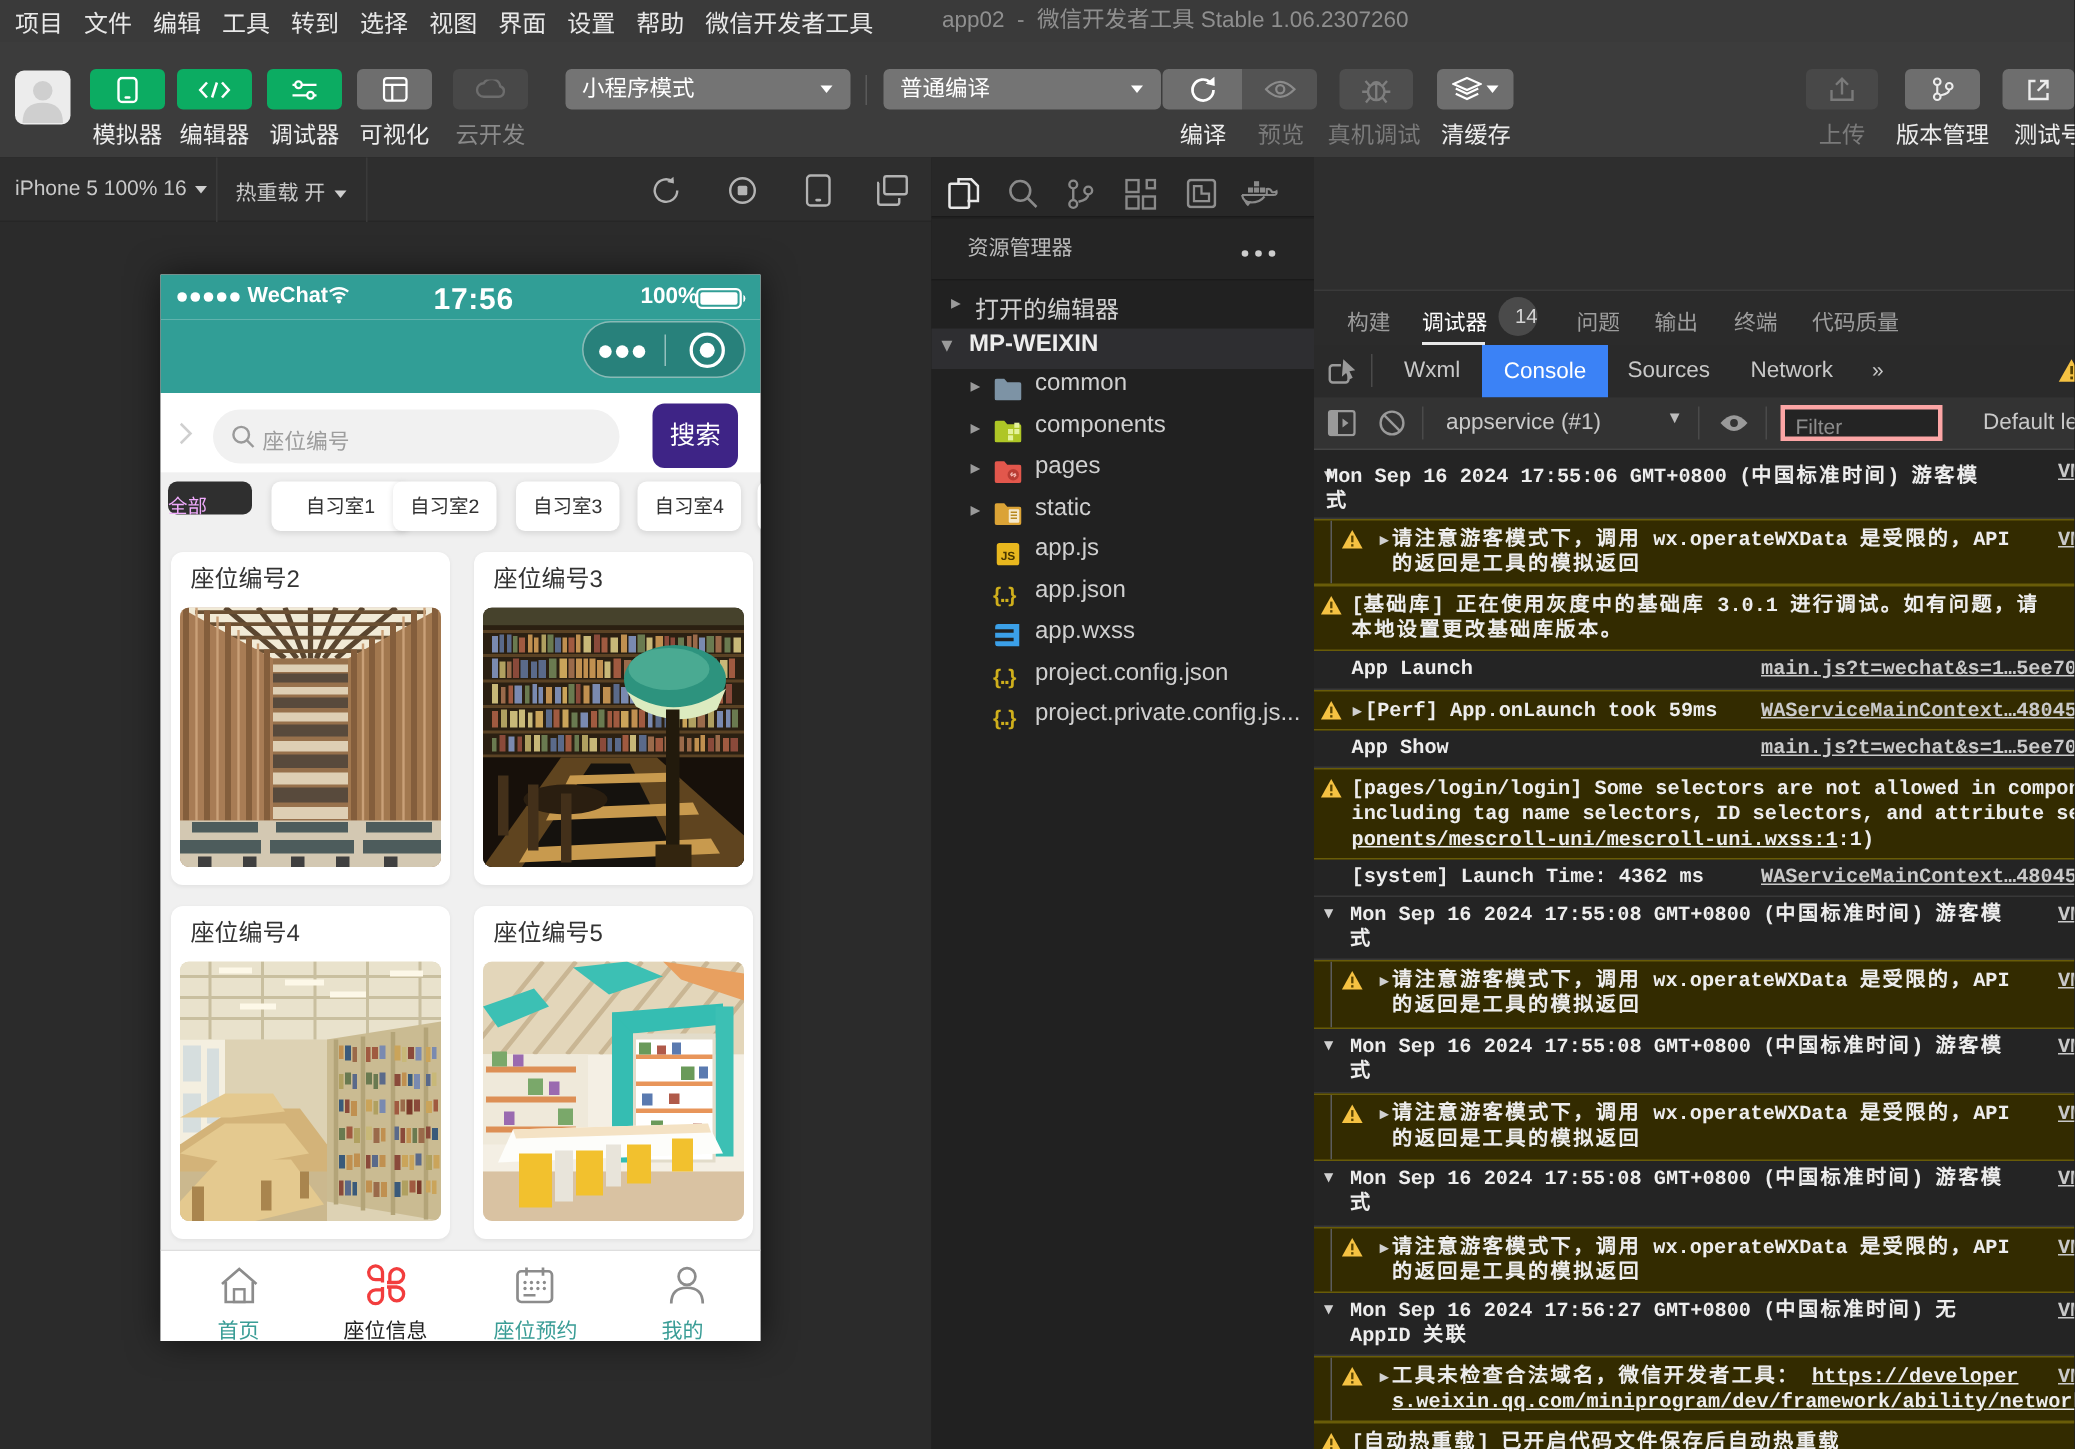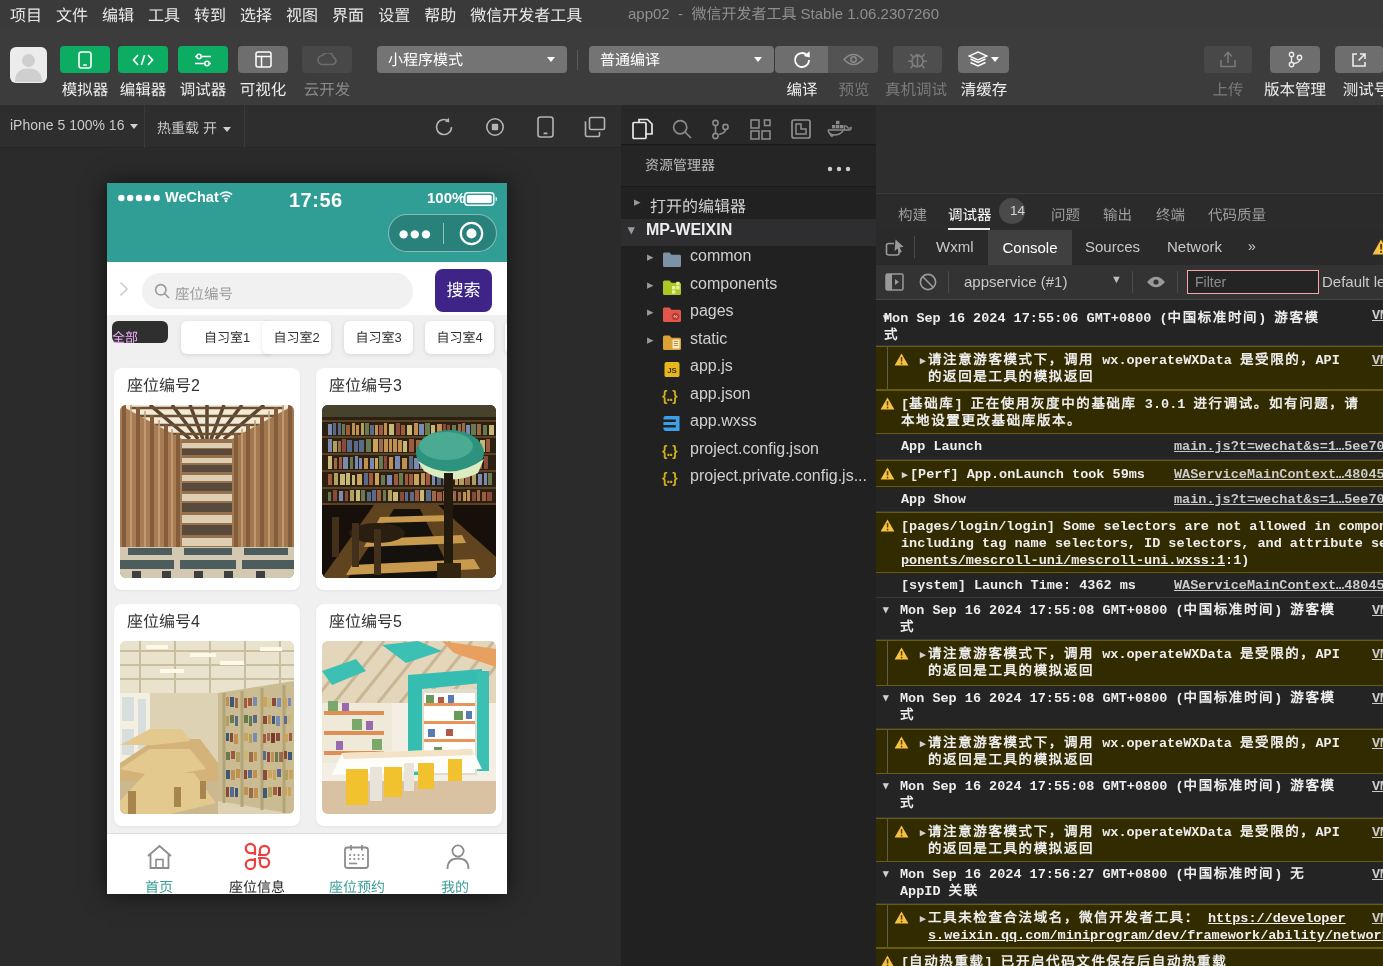--- a/index.html
+++ b/index.html
@@ -852,21 +852,21 @@
    <div class="abs" style="left:72px;top:34px;width:42px;height:2px;background:#e8e8e8"></div>
  </div>
 
  <div class="abs" style="left:0;top:125px;width:507px;height:35px;background:#2a2a2a;color:#c8c8c8;font-size:15px">
    <svg class="abs" style="left:9px;top:8px" width="20" height="20" viewBox="0 0 20 20">
           <path d="M9 5.5 H3.5 a2 2 0 0 0 -2 2 V15 a2 2 0 0 0 2 2 H12 a2 2 0 0 0 2-2 V12" fill="none" stroke="#9a9a9a" stroke-width="1.6"></path>
           <path d="M10.5 1.5 L18.5 8.8 L14.6 9.5 L16.8 13.8 L14.6 15 L12.4 10.6 L9.6 13.2 Z" fill="#9a9a9a"></path>
         </svg>
    <div class="abs" style="left:38px;top:6px;width:1px;height:22px;background:#4a4a4a"></div>
    <span class="abs" style="left:60px;top:8px">Wxml</span>
-   <div class="abs" style="left:112px;top:0;width:84px;height:35px;background:#404040;color:#fff;text-align:center;line-height:35px">Console</div>
+   <div class="abs" style="left:112px;top:0;width:84px;height:35px;background:#3b82f6;color:#fff;text-align:center;line-height:35px">Console</div>
    <span class="abs" style="left:209px;top:8px">Sources</span>
    <span class="abs" style="left:291px;top:8px">Network</span>
    <span class="abs" style="left:372px;top:8px;font-size:14px">»</span>
    <svg class="abs" style="left:496px;top:9px" width="18" height="16" viewBox="0 0 18 16">
           <path d="M9 0.5 L17.5 15.5 H0.5 Z" fill="#f5c242"></path>
           <rect x="8.2" y="5" width="1.8" height="5.5" fill="#5a4500"></rect>
           <rect x="8.2" y="12" width="1.8" height="1.9" fill="#5a4500"></rect>
         </svg>
  </div>
 
@@ -882,21 +882,21 @@
         </svg>
    <div class="abs" style="left:72px;top:6px;width:1px;height:22px;background:#4a4a4a"></div>
    <span class="abs" style="left:88px;top:8px">appservice (#1)</span>
    <span class="abs" style="left:235px;top:8px;color:#bdbdbd;font-size:11px">▼</span>
    <div class="abs" style="left:256px;top:6px;width:1px;height:22px;background:#4a4a4a"></div>
    <svg class="abs" style="left:270px;top:10px" width="20" height="14" viewBox="0 0 20 14">
           <path d="M1 7 Q10 -3.5 19 7 Q10 17.5 1 7 Z" fill="#9a9a9a"></path>
           <circle cx="10" cy="7" r="2.6" fill="#333"></circle>
         </svg>
    <div class="abs" style="left:301px;top:6px;width:1px;height:22px;background:#4a4a4a"></div>
-   <div class="abs" style="left:311px;top:5px;width:132px;height:24px;background:#242424;border:1px solid #fca5a5;color:#8d8d8d;font-size:14px;line-height:22px;padding-left:7px">Filter</div>
+   <div class="abs" style="left:311px;top:5px;width:108px;height:24px;background:#242424;border:3px solid #fca5a5;color:#8d8d8d;font-size:14px;line-height:22px;padding-left:7px">Filter</div>
    <span class="abs" style="left:446px;top:8px;white-space:nowrap">Default le</span>
  </div>
 
  <div id="console" class="abs" style="left:0;top:195px;width:507px;height:666px;background:#242424">
   <div class="crow g" style="top:3px;height:43px">
           <span class="exp" style="left:7px;top:6px">▾</span>
           <div class="ctx" style="left:8px;top:7px">Mon Sep 16 2024 17:55:06 GMT+0800 (<span class="ck">中国标准时间</span>) <span class="ck">游客模</span><br><span class="ck">式</span></div>
           <span class="lnk" style="left:496px;top:4px">VM</span>
         </div>
   <div class="crow w" style="top:46px;height:44px">

